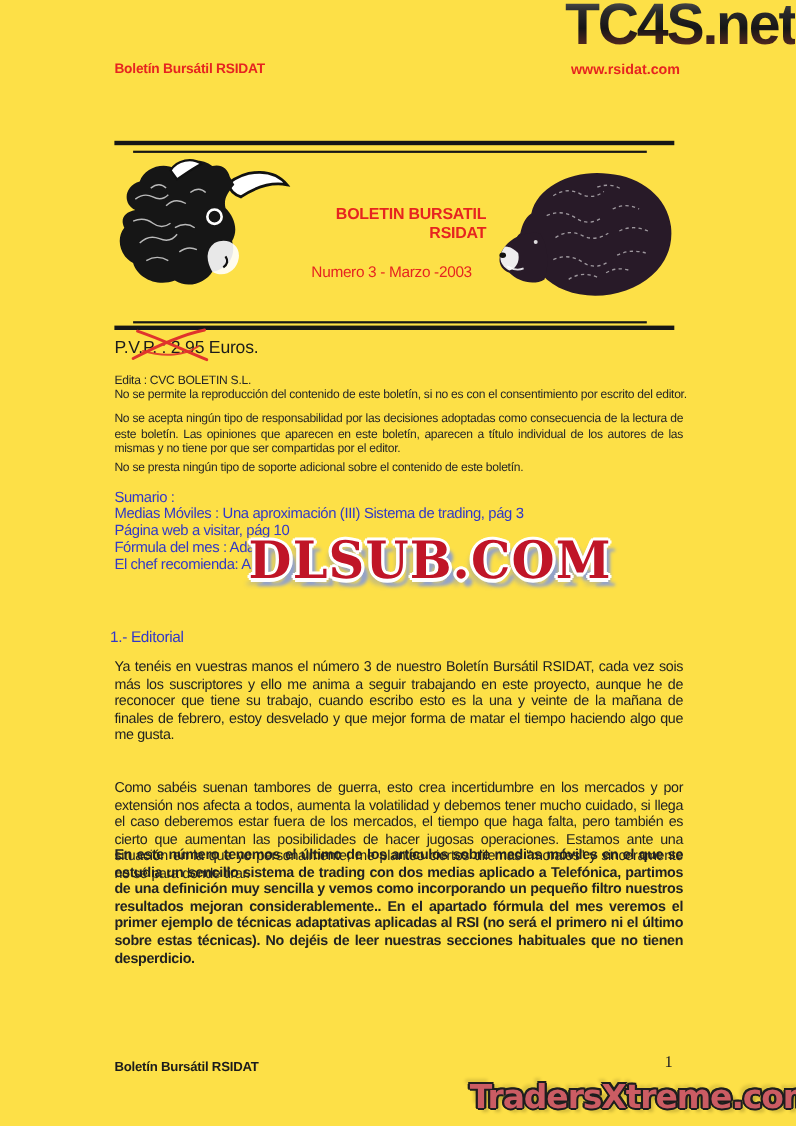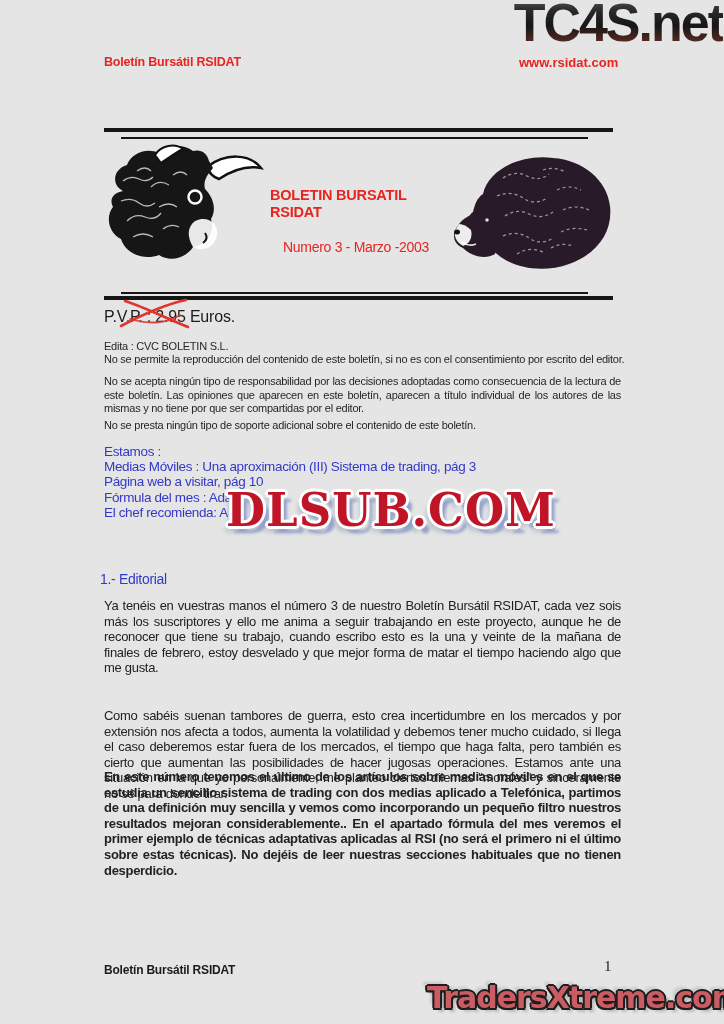--- a/index.html
+++ b/index.html
@@ -1,18 +1,18 @@
 <!DOCTYPE html>
 <html><head>
 <meta charset="utf-8">
 <style>
   * { margin:0; padding:0; box-sizing:border-box; }
   html,body { background:#ffffff; }
   .page {
-    position:relative; width:724px; height:1024px; background:#e5e5e5;
+    position:relative; width:724px; height:1024px; background:#fde047;
     font-family:"Liberation Sans", sans-serif; overflow:hidden;padding-left:48px;
   }
 
   
   .tc4s {
     position:absolute; top:-8px; right:1px;
     font-size:52px; font-weight:bold; letter-spacing:-2px;
     font-family:"Liberation Sans", sans-serif;
     background:linear-gradient(to bottom,#6e6e6e 0%,#2a2a2a 30%,#161616 55%,#5d2c22 85%,#8a4a3c 100%);
     -webkit-background-clip:text; background-clip:text; color:transparent;
@@ -28,21 +28,21 @@
   .rule { position:absolute; background:#161616; }
   .rule-top-thick { left:104px; top:128px; width:509px; height:4px; }
   .rule-top-thin  { left:121px; top:137px; width:467px; height:2px; }
   .rule-bot-thin  { left:121px; top:292px; width:467px; height:2px; }
   .rule-bot-thick { left:104px; top:296px; width:509px; height:4px; }
 
   
   .bull { position:absolute; left:103px; top:141px; width:161px; height:127px; }
   .bear { position:absolute; left:447px; top:150px; width:168px; height:125px; }
   .mast-title {
-    position:absolute; left:270px; top:187px; width:172px; text-align:left;
+    position:absolute; left:270px; top:187px; width:172px; text-align:right;
     font-size:14.5px; font-weight:bold; color:#e62420; line-height:17px; letter-spacing:-0.2px;
   }
   .mast-issue {
     position:absolute; left:268px; top:239px; width:176px; text-align:center;
     font-size:14px; color:#e62420; letter-spacing:-0.3px;
   }
 
   
   .pvp   { position:absolute; left:104px; top:308px; font-size:16px; color:#1b1b1b; letter-spacing:-0.2px; }
   .pvp-x { position:absolute; left:116px; top:295px; width:80px; height:38px; }
@@ -159,21 +159,21 @@
     <path d="M9,6 C28,12 52,24 72,32" stroke="#e0342c" stroke-width="2.6" fill="none" stroke-linecap="round"></path>
     <path d="M14,24 C34,30 52,28 64,20" stroke="#e0342c" stroke-width="1.8" fill="none" stroke-linecap="round" opacity="0.9"></path>
   </svg>
 
   <div class="legal legal-edita">Edita : CVC BOLETIN S.L.</div>
   <div class="legal legal-perm">No se permite la reproducción del contenido de este boletín, si no es con el consentimiento por escrito del editor.</div>
   <div class="legal legal-resp">No se acepta ningún tipo de responsabilidad por las decisiones adoptadas como consecuencia de la lectura de este boletín. Las opiniones que aparecen en este boletín, aparecen a título individual de los autores de las mismas y no tiene por que ser compartidas por el editor.</div>
   <div class="legal legal-sop">No se presta ningún tipo de soporte adicional sobre el contenido de este boletín.</div>
 
   <div class="sumario">
-    <div>Estamos :</div>
+    <div>Sumario :</div>
     <div>Medias Móviles : Una aproximación (III) Sistema de trading, pág 3</div>
     <div>Página web a visitar, pág 10</div>
     <div>Fórmula del mes : Ada</div>
     <div>El chef recomienda: A</div>
   </div>
 
   <div class="dlsub">DLSUB.COM</div>
 
   <div class="ed-heading">1.- Editorial</div>
   <p class="bodypara para1">Ya tenéis en vuestras manos el número 3 de nuestro Boletín Bursátil RSIDAT, cada vez sois más los suscriptores y ello me anima a seguir trabajando en este proyecto, aunque he de reconocer que tiene su trabajo, cuando escribo esto es la una y veinte de la mañana de finales de febrero, estoy desvelado y que mejor forma de matar el tiempo haciendo algo que me gusta.</p>

